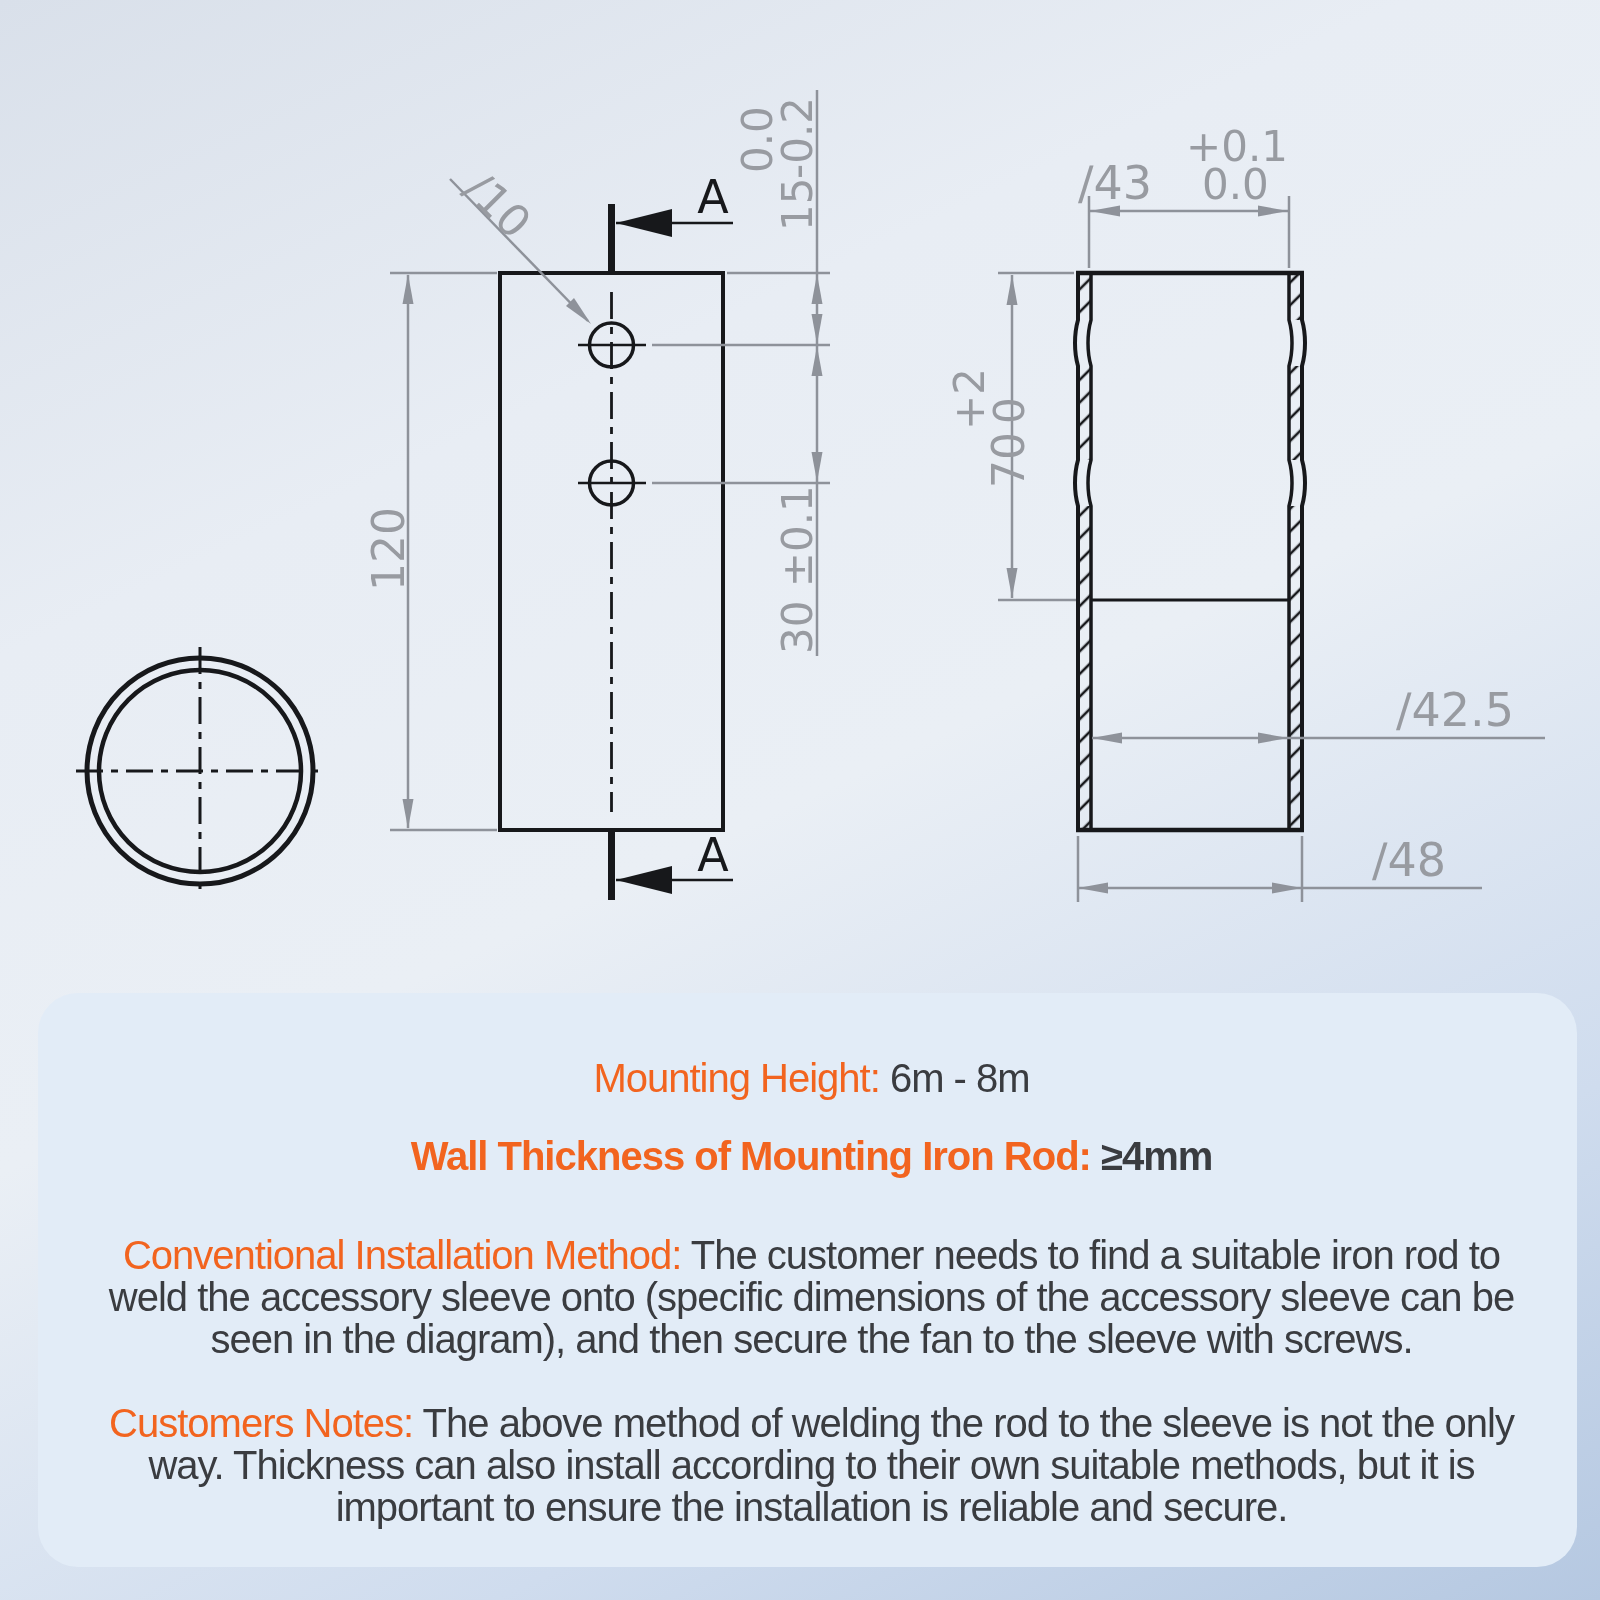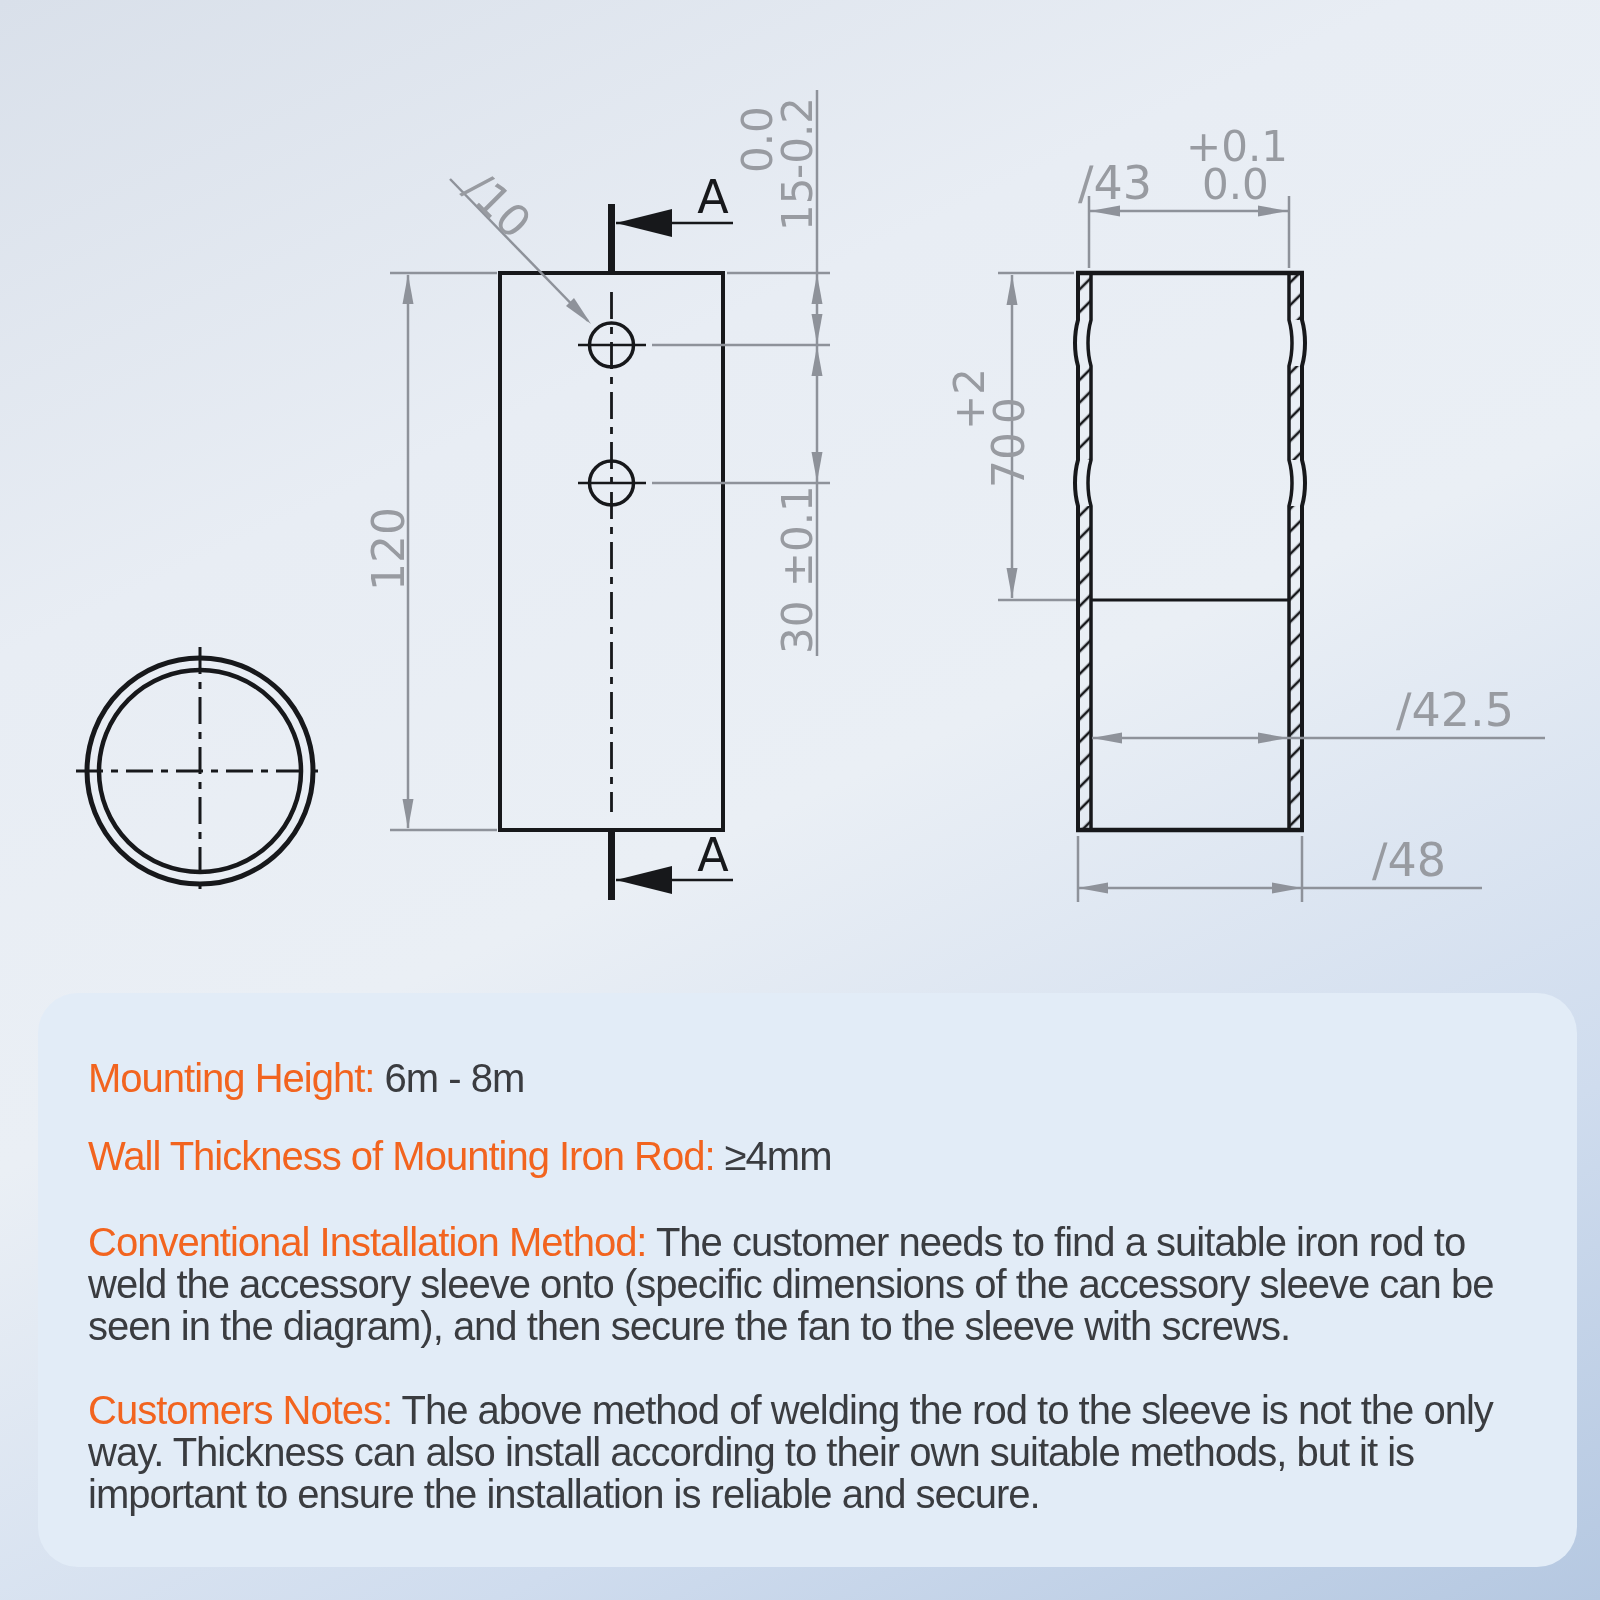--- a/index.html
+++ b/index.html
@@ -12,23 +12,24 @@
   .dim-text{fill:#989ba1;font-family:"DejaVu Sans", sans-serif;}
   .section-label{fill:#17181b;font-family:"DejaVu Sans", sans-serif;font-size:46px;}
   .notes-card{
     position:absolute;left:38px;top:993px;width:1539px;height:574px;
     background:#e2ecf7;border-radius:40px;box-sizing:border-box;
     padding:64px 42px 0 50px;
   }
   .notes-card p{
     margin:0;font-size:40px;line-height:42px;letter-spacing:-1px;
     color:#3a3c40;
+    text-align:center;
   }
-  .notes-card p.p2{margin-top:36px;}
-  .notes-card p.p3{margin-top:44px;}
+  .notes-card p.p2{margin-top:36px;font-weight:bold;}
+  .notes-card p.p3{margin-top:57px;}
   .notes-card p.p4{margin-top:42px;}
   .notes-card .lbl{color:#f2641f;}
 </style>
 </head>
 <body>
 
 <svg class="drawing" width="1600" height="965" viewBox="0 0 1600 965">
   <defs>
     <pattern id="hatch" width="16" height="16" patternUnits="userSpaceOnUse" patternTransform="rotate(-45)">
       <line x1="0" y1="8" x2="16" y2="8" stroke="#17181b" stroke-width="2.6"></line>

